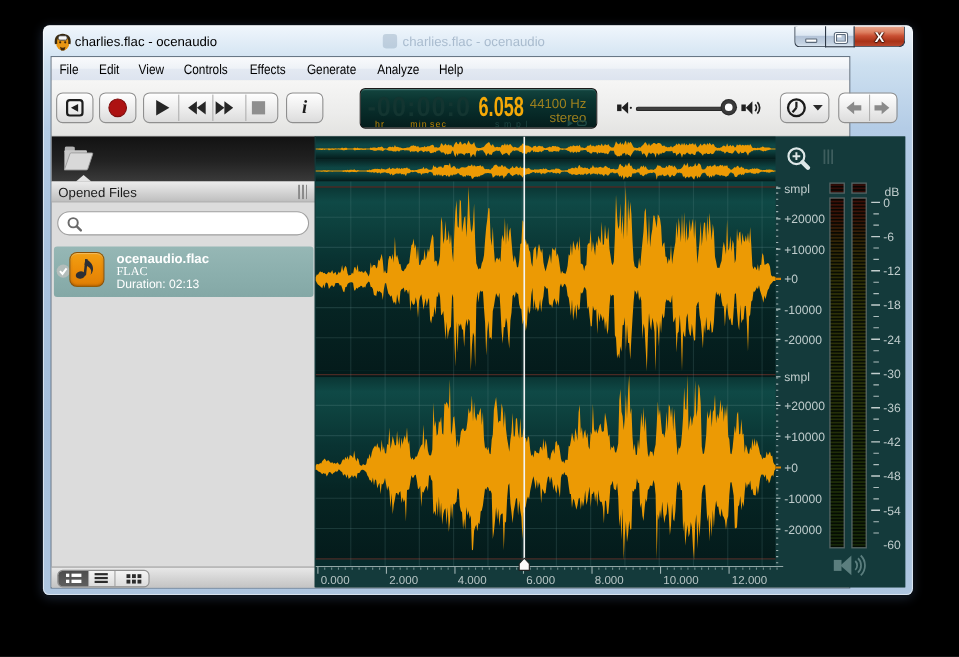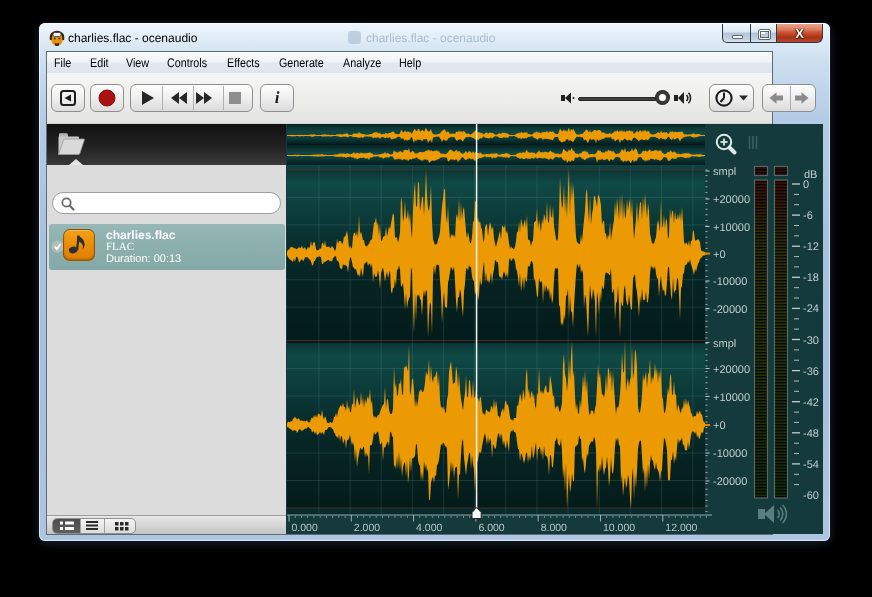--- a/index.html
+++ b/index.html
@@ -156,20 +156,33 @@
           <polygon points="65,7 65,19 73,13" fill="#262626"></polygon>
             <polygon points="73,7 73,19 81,13" fill="#262626"></polygon>
           <rect x="98" y="7" width="12" height="12" fill="#8e8e8e"></rect>
         </svg>
       </div>
       <div class="tbtn" style="left:213px;width:34px">
         <div style="position:absolute;left:0;top:3px;width:100%;text-align:center;
           font-family:'Liberation Serif',serif;font-style:italic;font-weight:bold;
           font-size:17px;color:#1d1d1d">i</div>
       </div>
+      <div id="display">
+        <div class="ghostd">-00:00:0</div>
+        <div class="cur">6.058</div>
+        <div class="sub" style="left:13px">hr</div>
+        <div class="sub" style="left:45px">min</div>
+        <div class="sub" style="left:63px">sec</div>
+        <div class="subg" style="left:122px">s m p l</div>
+        <div class="hz">44100 Hz<br>stereo</div>
+        <svg class="abs" style="right:7px;top:27px" width="20" height="8" viewBox="0 0 20 8">
+            <polygon points="1,1 1,7 6,4" fill="#1e4a46"></polygon>
+            <rect x="10" y="2" width="8" height="4" rx="2" fill="none" stroke="#1e4a46" stroke-width="1.2"></rect>
+          </svg>
+      </div>
       <svg class="abs" style="left:512px;top:17px" width="18" height="16" viewBox="0 0 18 16">
         <rect x="2" y="5" width="4" height="6" fill="#202020"></rect>
           <polygon points="6,8 12,2.5 12,13.5" fill="#202020"></polygon>
           <circle cx="14.5" cy="8" r="1" fill="#202020"></circle>
       </svg>
       <div class="abs" style="left:531px;top:23.5px;width:90px;height:4px;border-radius:2.5px;background:#3f3f3f;border:1px solid #282828"></div>
       <div class="abs" style="left:609px;top:18px;width:13px;height:13px;border-radius:50%;background:#fff;border:3px solid #3a3a3a;box-shadow:0 0 0 1px #2a2a2a"></div>
       <svg class="abs" style="left:626px;top:16px" width="22" height="18" viewBox="0 0 22 18">
         <rect x="1" y="6" width="4" height="6" fill="#202020"></rect>
           <polygon points="5,9 11,3 11,15" fill="#202020"></polygon>
@@ -198,43 +211,47 @@
       <div id="sbdark">
         <svg class="abs" style="left:10px;top:8px" width="30" height="25" viewBox="0 0 30 25">
           <path d="M2 6 L2 2.5 Q2 1.5 3 1.5 L9 1.5 Q10 1.5 10 2.5 L10 4" fill="#b8b8b8"></path>
           <rect x="2" y="1.5" width="9" height="5" rx="1" fill="#b4b4b4"></rect>
           <path d="M1.5 22.5 L1.5 5.5 Q1.5 4.5 2.5 4.5 L21 4.5 Q22 4.5 22 5.5 L22 8" fill="#c9c9c9"></path>
           <path d="M1.5 22.5 L6.5 8 Q6.8 7 7.8 7 L26.5 7 Q27.6 7 27.3 8 L22.8 21.6 Q22.5 22.5 21.5 22.5 Z" fill="#d9d9d9"></path>
           <path d="M1.5 22.5 L6.5 8 Q6.8 7 7.8 7 L26.5 7 Q27.6 7 27.3 8 L22.8 21.6 Q22.5 22.5 21.5 22.5 Z" fill="none" stroke="#9a9a9a" stroke-width="0.8"></path>
         </svg>
       </div>
       <div id="notch"></div>
+      <div id="sbtab">
+          <div class="t">Opened Files</div>
+          <div class="grip"></div>
+        </div>
       <div id="search">
         <svg class="abs" style="left:7px;top:3px" width="16" height="16" viewBox="0 0 16 16">
           <circle cx="6.5" cy="6.5" r="4.2" fill="none" stroke="#6a6a6a" stroke-width="1.8"></circle>
           <line x1="9.8" y1="9.8" x2="13.5" y2="13.5" stroke="#6a6a6a" stroke-width="2.2" stroke-linecap="round"></line>
         </svg>
       </div>
       <div id="fitem">
         <svg class="abs" style="left:1px;top:15px" width="15" height="15" viewBox="0 0 15 15">
           <circle cx="7.5" cy="7.5" r="6" fill="#b3bdbb"></circle>
           <path d="M4.5 7.5 L6.8 10 L10.5 5" stroke="#fff" stroke-width="1.8" fill="none"></path>
         </svg>
         <div id="ficon">
           <svg width="29" height="29" viewBox="0 0 29 29">
             <g fill="#2e2f34" transform="rotate(6 14 14)">
             <ellipse cx="9.8" cy="20.5" rx="4.3" ry="3.3" transform="rotate(-20 9.8 20.5)"></ellipse>
             <rect x="12.6" y="5.5" width="2.3" height="15"></rect>
             <path d="M12.6 5.5 C 17.5 7 20.3 9.8 20.6 13.8 C 20.8 16 20 18 18.9 19.4 C 20.2 15 18 12.2 12.6 11 Z"></path>
             </g>
           </svg>
         </div>
-        <div class="nm">charlies.flac</div>
+        <div class="nm">ocenaudio.flac</div>
         <div class="l2">FLAC</div>
-        <div class="l3">Duration: 00:13</div>
+        <div class="l3">Duration: 02:13</div>
       </div>
       <div id="sbbot">
         <div id="vbtns">
           <div class="sel"></div>
             <div class="s2"></div>
             <div class="s3"></div>
           <svg class="abs" style="left:0;top:0" width="84" height="14" viewBox="0 0 84 14">
             <g fill="#fff">
                 <rect x="7" y="2.5" width="3" height="3"></rect>
                 <rect x="12" y="2.5" width="9" height="3"></rect>

